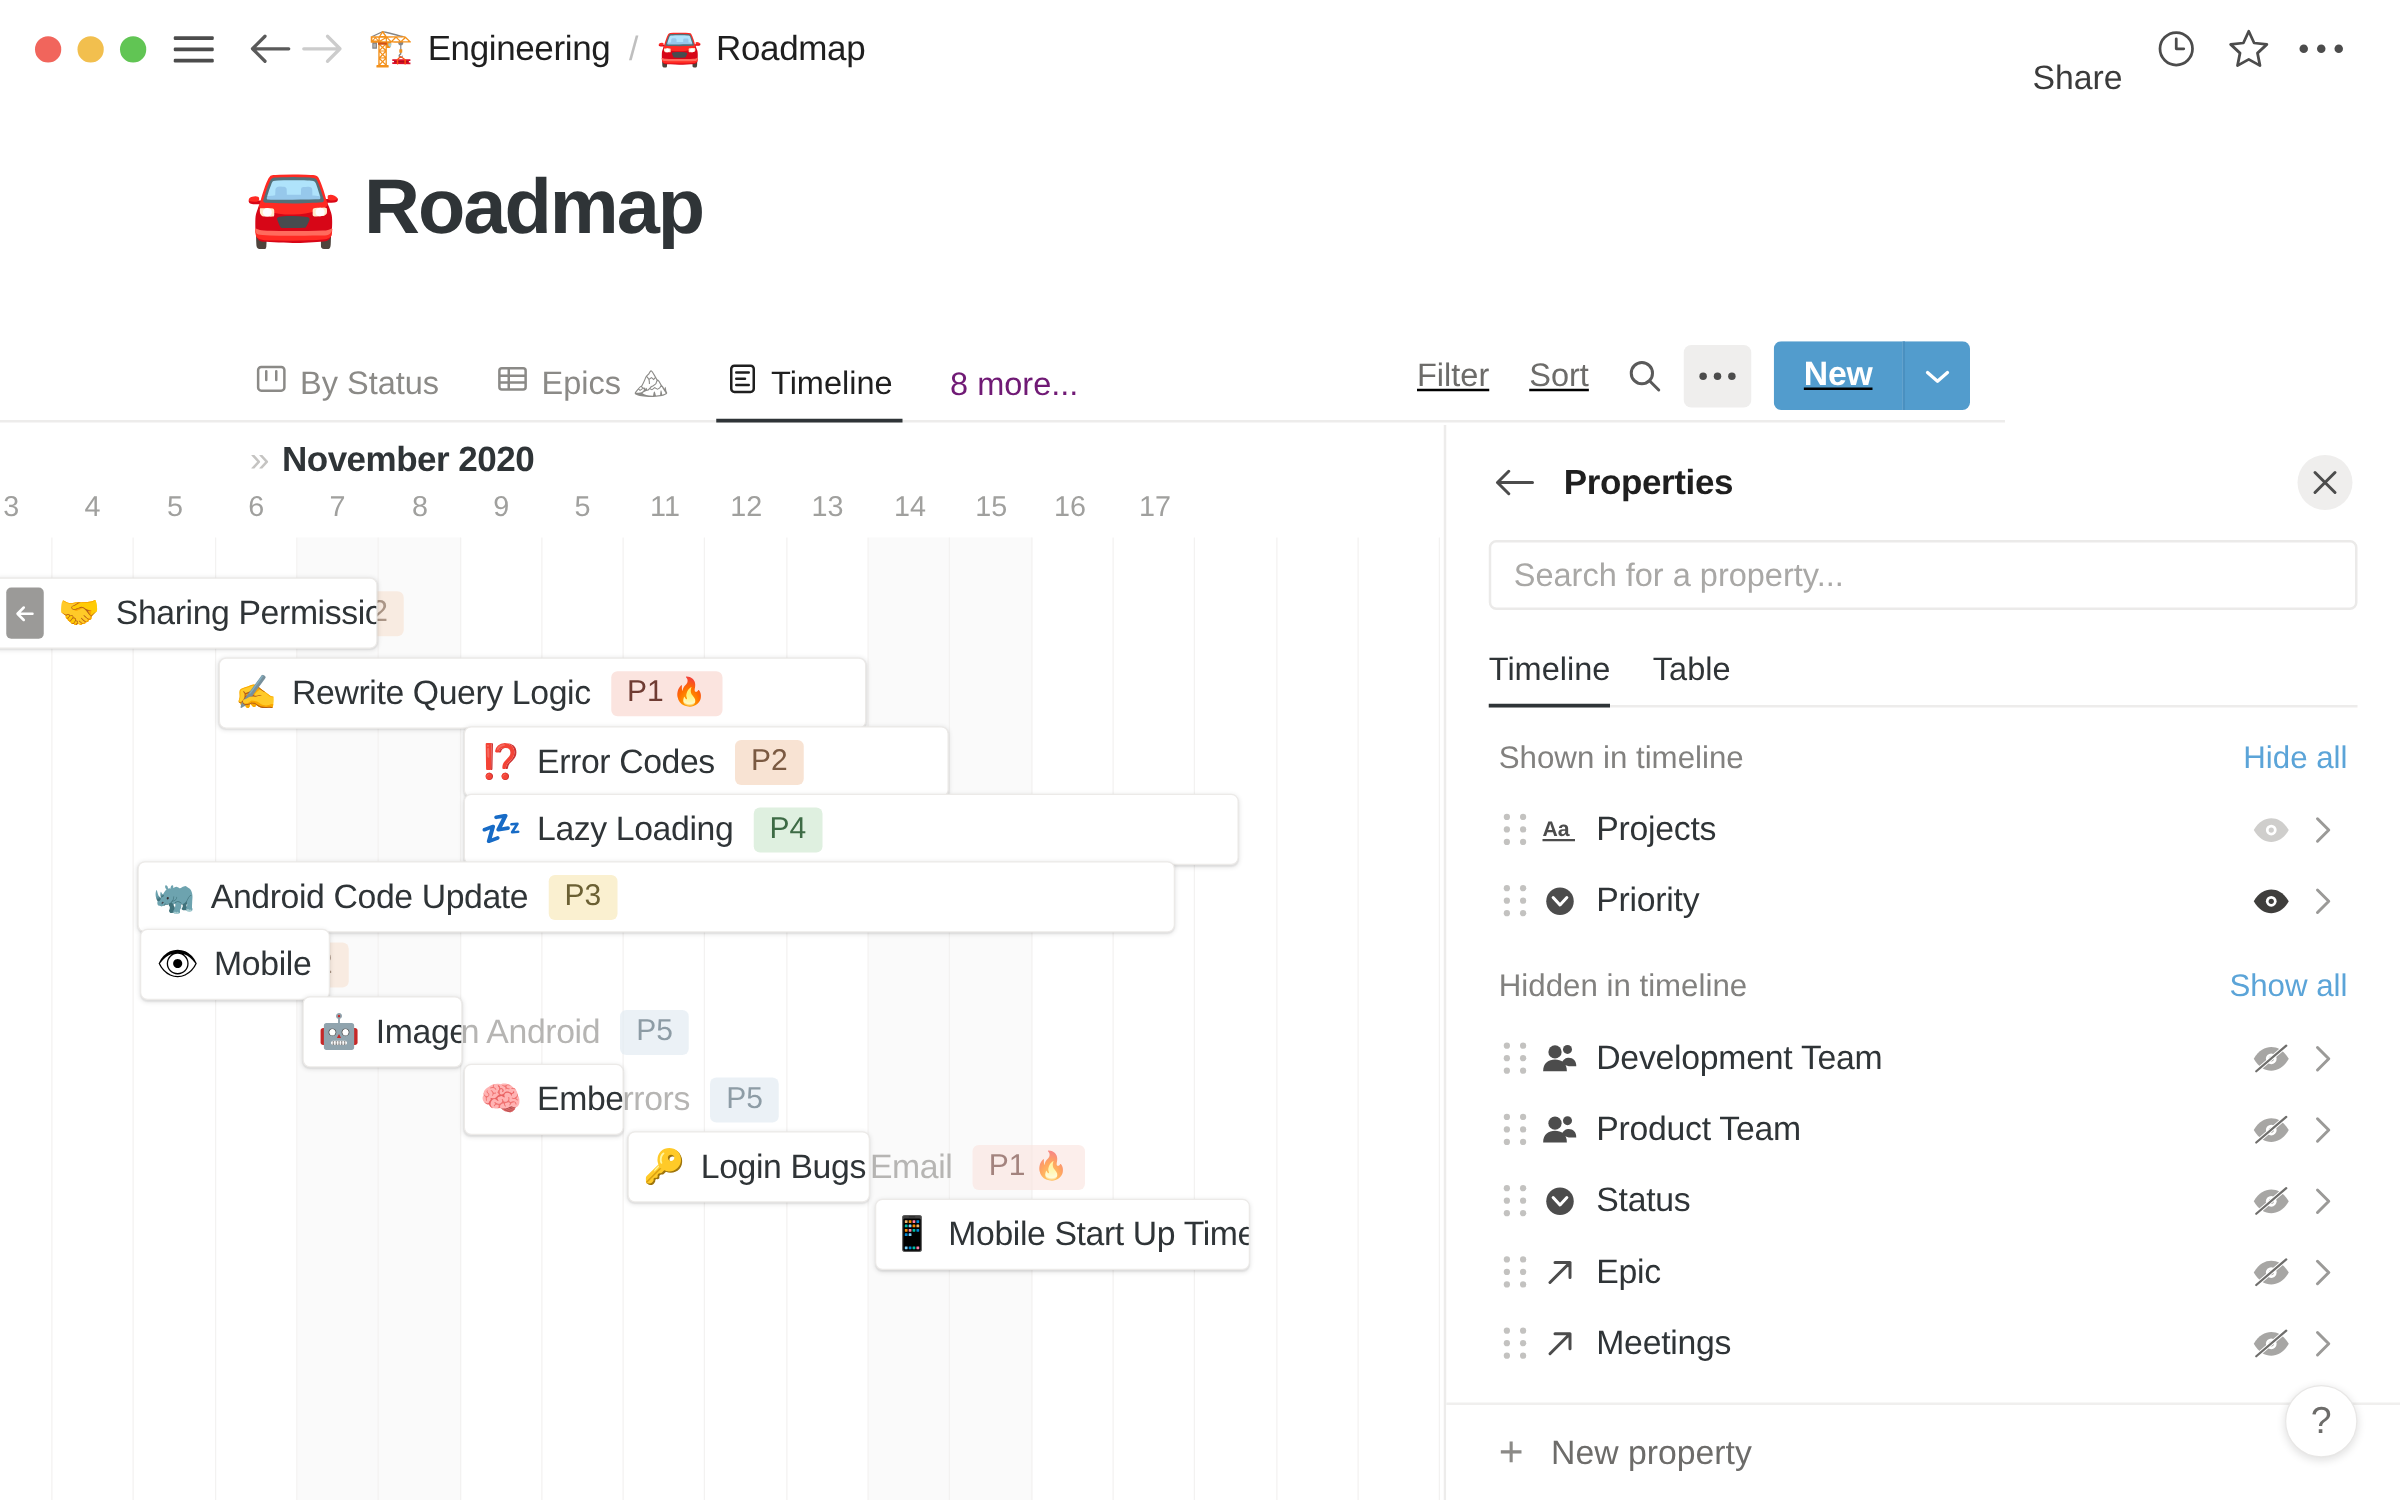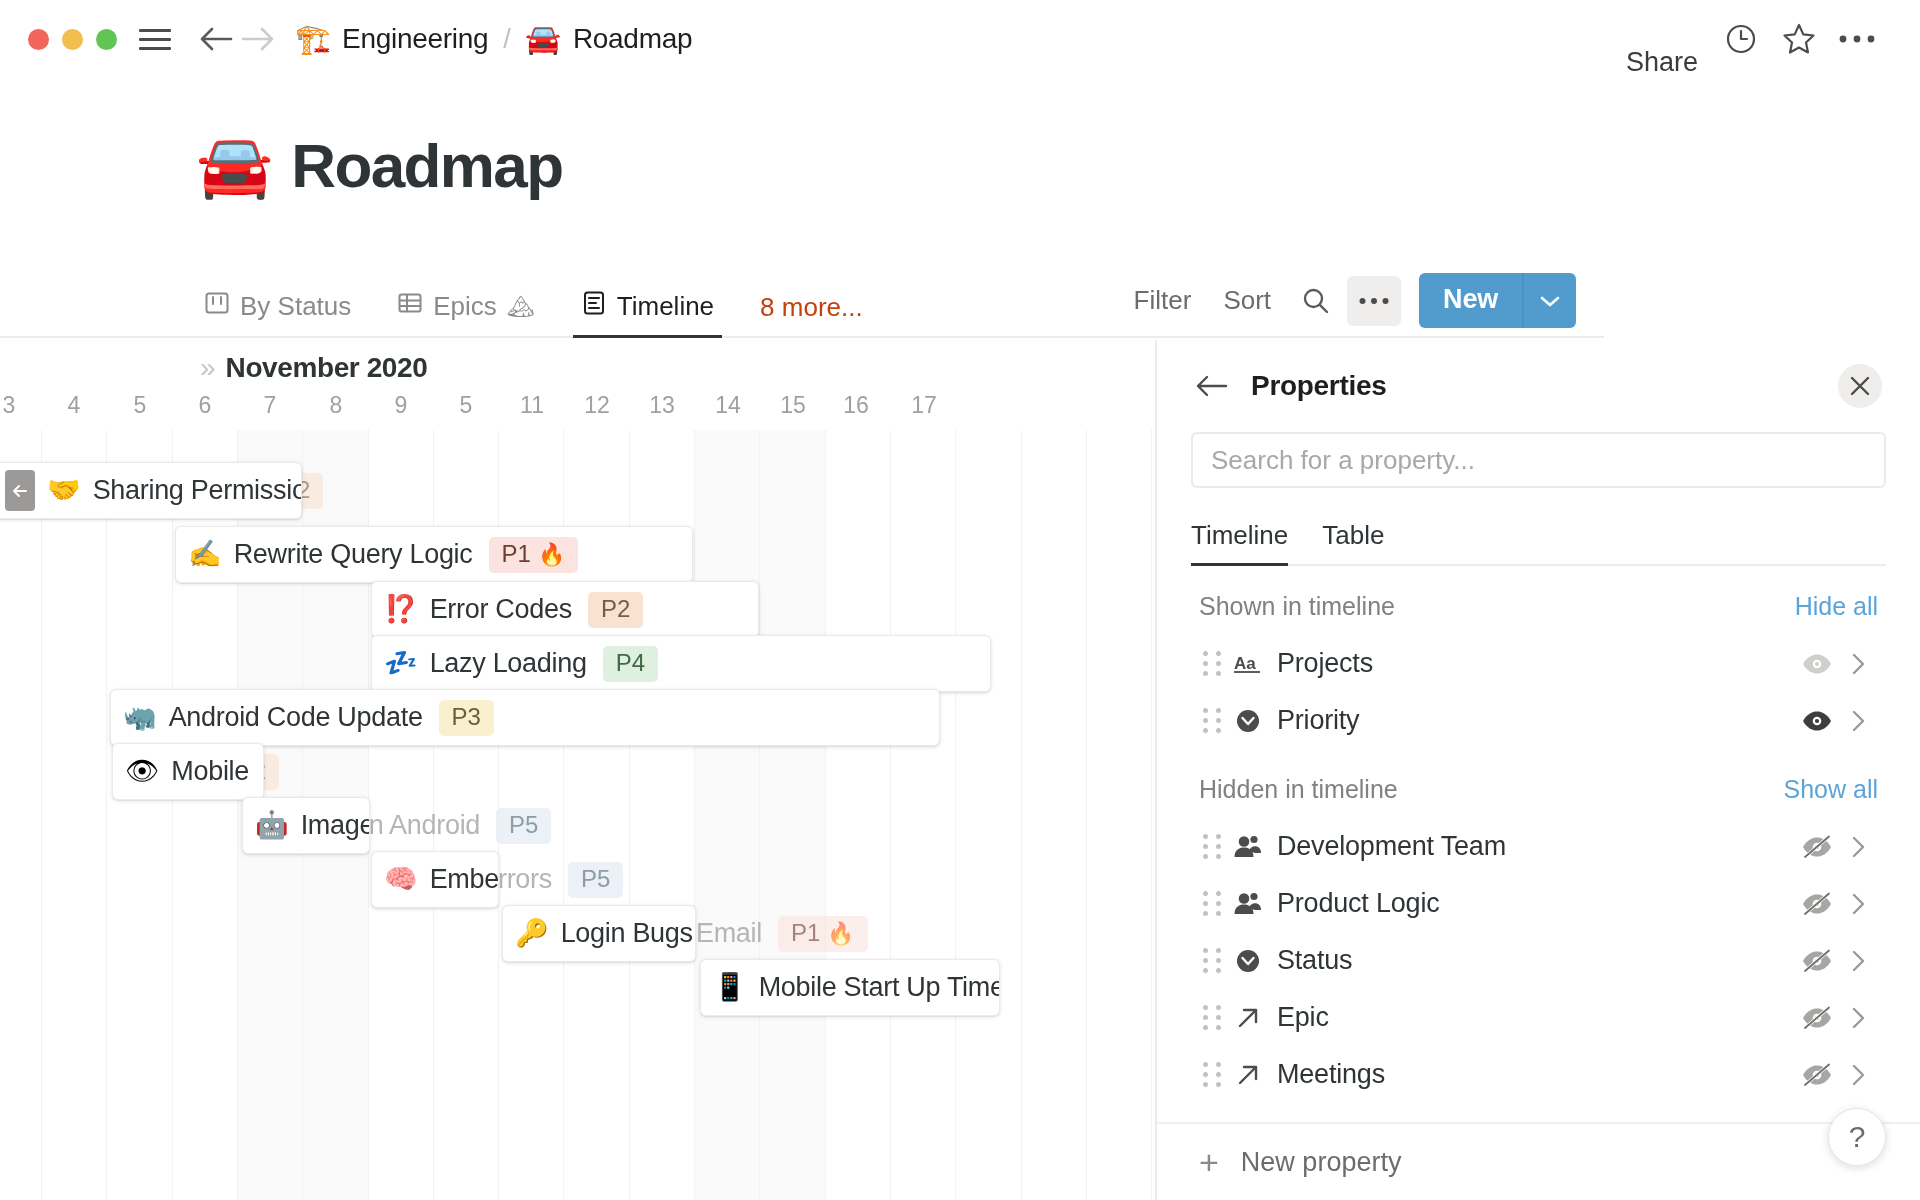--- a/index.html
+++ b/index.html
@@ -71,23 +71,23 @@
     cursor: pointer;
     font-size: 26px; color: #8b8a87;
     position: relative;
   }
   .vtab.active { color: #1f1f1f; }
   .vtab.active::after {
     content: ""; position: absolute; left: 0; right: 0; bottom: -2px;
     height: 3px; background: #2f3437;
   }
   .vtab-emoji { font-size: 22px; }
-  .vmore { padding: 0 8px 13px 8px; font-size: 26px; color: #c2410c; cursor: pointer; }
-
-  .viewbar-right { margin-left: auto; display: flex; align-items: center; gap: 4px; padding-bottom: 8px; }
+  .vmore { padding: 0 8px 13px 8px; font-size: 26px; color: #701a75; cursor: pointer; }
+
+  .viewbar-right { margin-left: auto; display: flex; align-items: center; gap: 4px; padding-bottom: 8px; text-decoration: underline; }
   .vb-text { font-size: 26px; color: #6d6c6a; cursor: pointer; padding: 8px 14px; }
   .vb-icon { width: 54px; height: 50px; display: flex; align-items: center; justify-content: center; cursor: pointer; border-radius: 6px; }
   .vb-icon.boxed { background: #efeeed; }
   .new-group { display: flex; margin-left: 14px; border-radius: 6px; overflow: hidden; }
   .new-main { background: #529ccd; color: #fff; font-size: 27px; font-weight: bold; padding: 11px 24px 13px 24px; cursor: pointer; letter-spacing: -0.2px; }
   .new-caret { background: #529ccd; width: 54px; display: flex; align-items: center; justify-content: center; cursor: pointer; border-left: 2px solid #4a90c0; }
 
   
   .timeline {
     position: absolute; top: 340px; left: 0;
@@ -629,21 +629,21 @@
             <i></i>
           </div>
           <div class="prop-icon">
             <svg width="30" height="28" viewBox="0 0 30 28">
               <circle cx="11" cy="8.5" r="5.3" fill="#4c4c4c"></circle>
               <path d="M1.5 24 C1.5 17 6 14.5 11 14.5 C16 14.5 20.5 17 20.5 24 Z" fill="#4c4c4c"></path>
               <circle cx="21" cy="6.5" r="3.6" fill="#4c4c4c"></circle>
               <path d="M16 18 C17.5 14 20 13.2 22 13.2 C25.5 13.2 28 15.5 28 20 L22 20 Z" fill="#4c4c4c"></path>
             </svg>
           </div>
-          <div class="prop-label">Product Logic</div>
+          <div class="prop-label">Product Team</div>
           <div class="prop-eye">
             <svg width="32" height="24" viewBox="0 0 32 24">
               <path d="M2 12 C6 5 11 2.5 16 2.5 C21 2.5 26 5 30 12 C26 19 21 21.5 16 21.5 C11 21.5 6 19 2 12 Z" fill="#a7a6a4"></path>
               <circle cx="16" cy="12" r="4.3" fill="#ffffff"></circle>
               <circle cx="16" cy="12" r="2.1" fill="#a7a6a4"></circle>
               <path d="M4 22 L28 1.5" stroke="#ffffff" stroke-width="3.4" stroke-linecap="round"></path>
               <path d="M4 22 L28 1.5" stroke="#6f6e6c" stroke-width="1.8" stroke-linecap="round"></path>
             </svg>
           </div>
           <div class="prop-chev">

